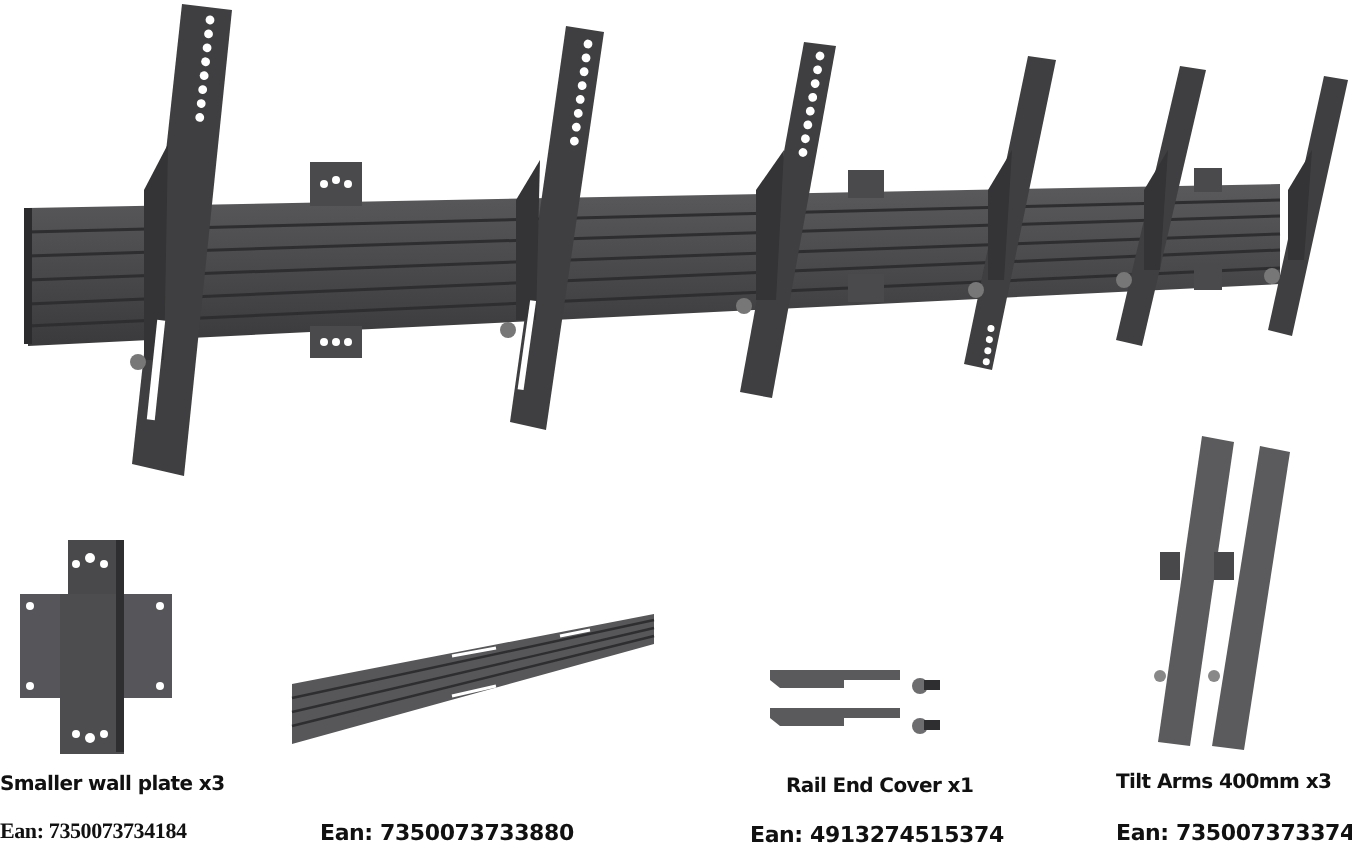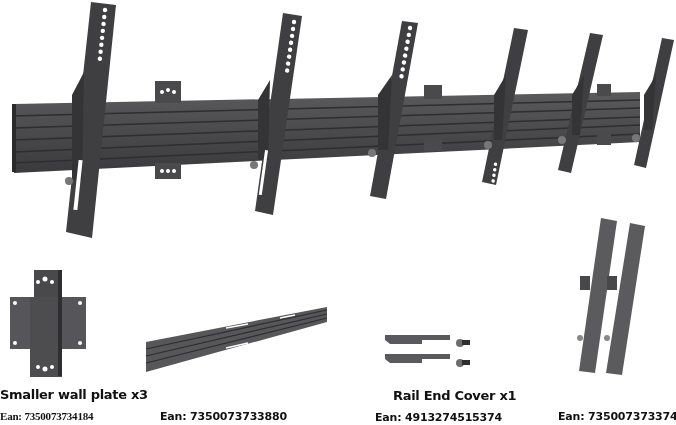--- a/index.html
+++ b/index.html
@@ -1,19 +1,19 @@
 <!DOCTYPE html>
 <html><head>
 <meta charset="utf-8">
 <style>
   html, body { margin:0; padding:0; background:#ffffff; }
   body { width:676px; height:425px; position:relative; overflow:hidden; font-family:"DejaVu Sans", "Liberation Sans", sans-serif; }
   .stage { position:absolute; left:0; top:0; width:676px; height:425px; }
   svg.art { position:absolute; left:0; top:0; }
-  .label { position:absolute; font-size:13px; font-weight:bold; color:#111; letter-spacing:-0.3px; white-space:nowrap; }
+  .label { position:absolute; font-size:10px; font-weight:bold; color:#111; letter-spacing:-0.3px; white-space:nowrap; }
   .ean { position:absolute; font-size:11px; font-weight:bold; color:#111; letter-spacing:-0.2px; white-space:nowrap; }
 </style>
 </head>
 <body>
 
 <div class="stage">
 
   <svg class="art" width="676" height="425" viewBox="0 0 676 425">
     <defs>
       <linearGradient id="railG" x1="0" y1="0" x2="0" y2="1">
@@ -153,18 +153,19 @@
     <span>Ean:</span>
     <span>7350073733880</span>
   </div>
 
   <div class="label" style="left:393px; top:388px;">Rail End Cover x1</div>
   <div class="ean" style="left:375px; top:411px;">
     <span>Ean:</span>
     <span>4913274515374</span>
   </div>
 
+  <div class="label" style="left:558px; top:386px;">Tilt Arms 400mm x3</div>
   <div class="ean" style="left:558px; top:410px;">
     <span>Ean:</span>
     <span>7350073733743</span>
   </div>
 
 </div>
 
 </body></html>

